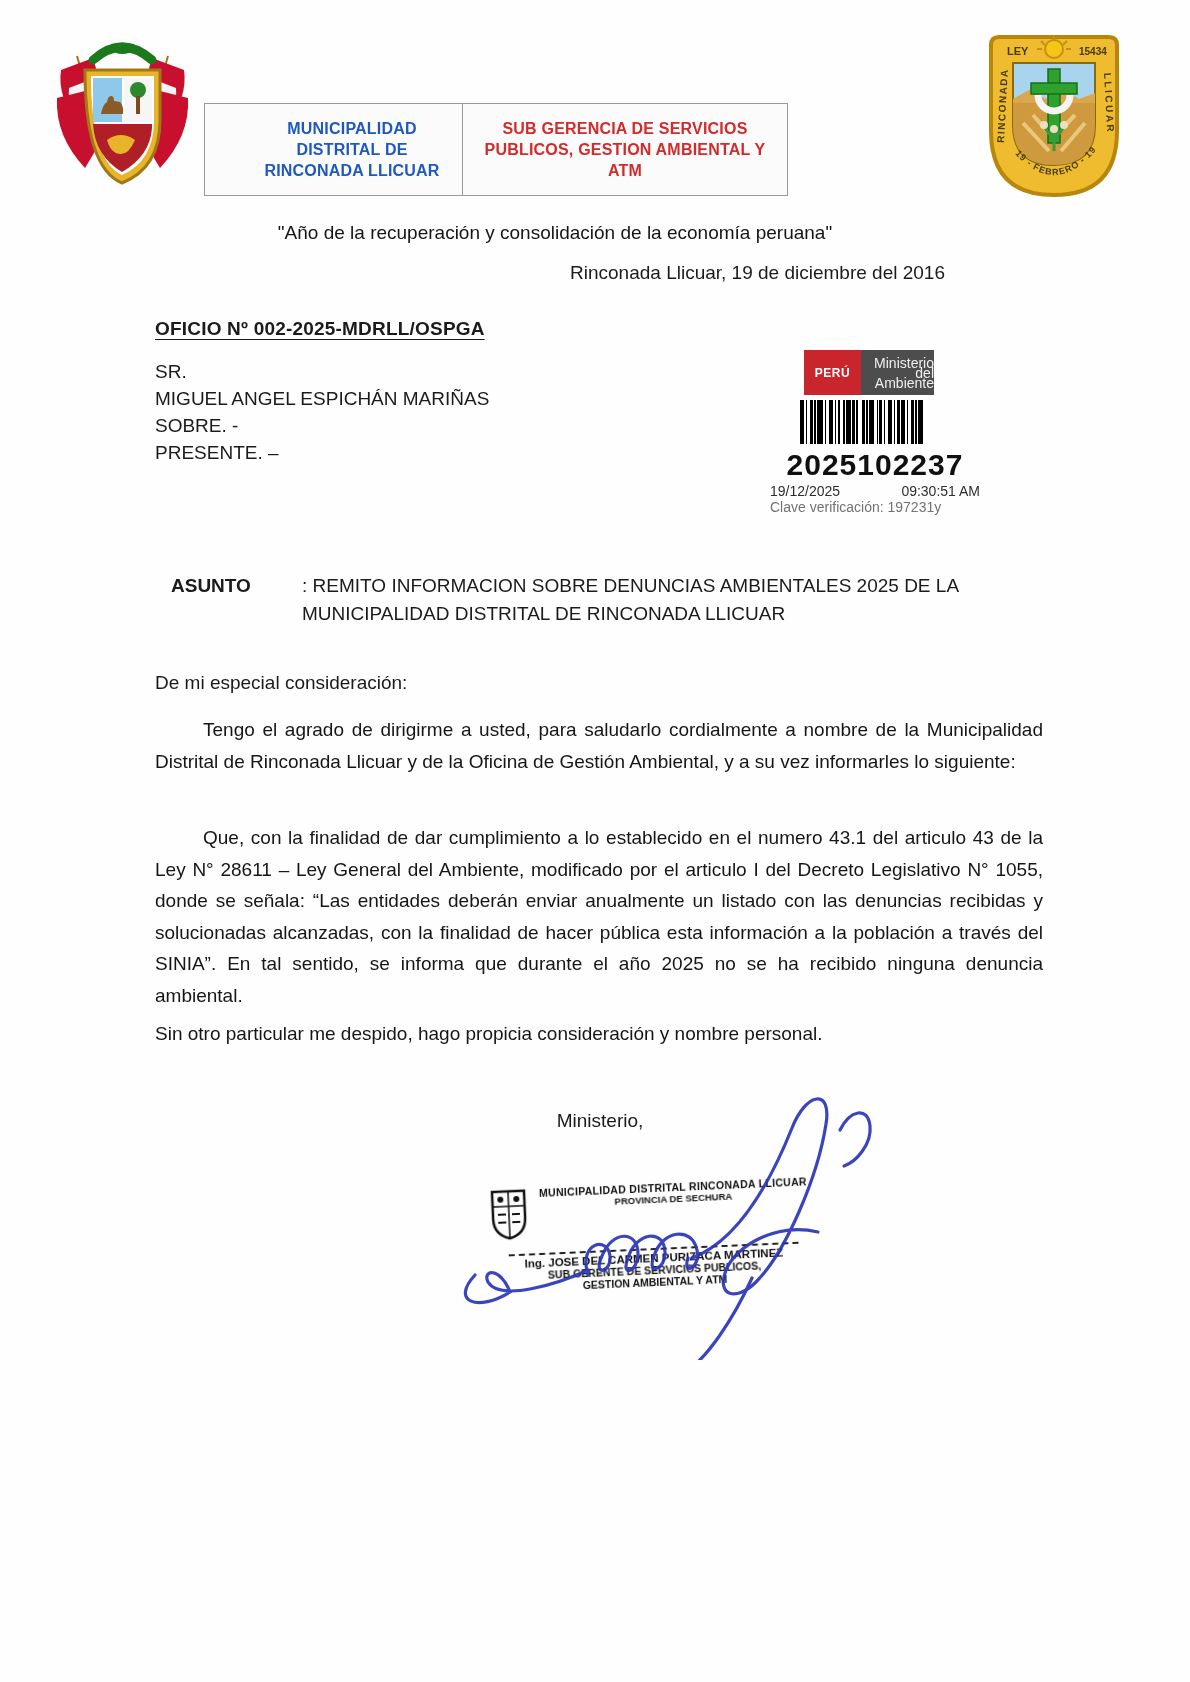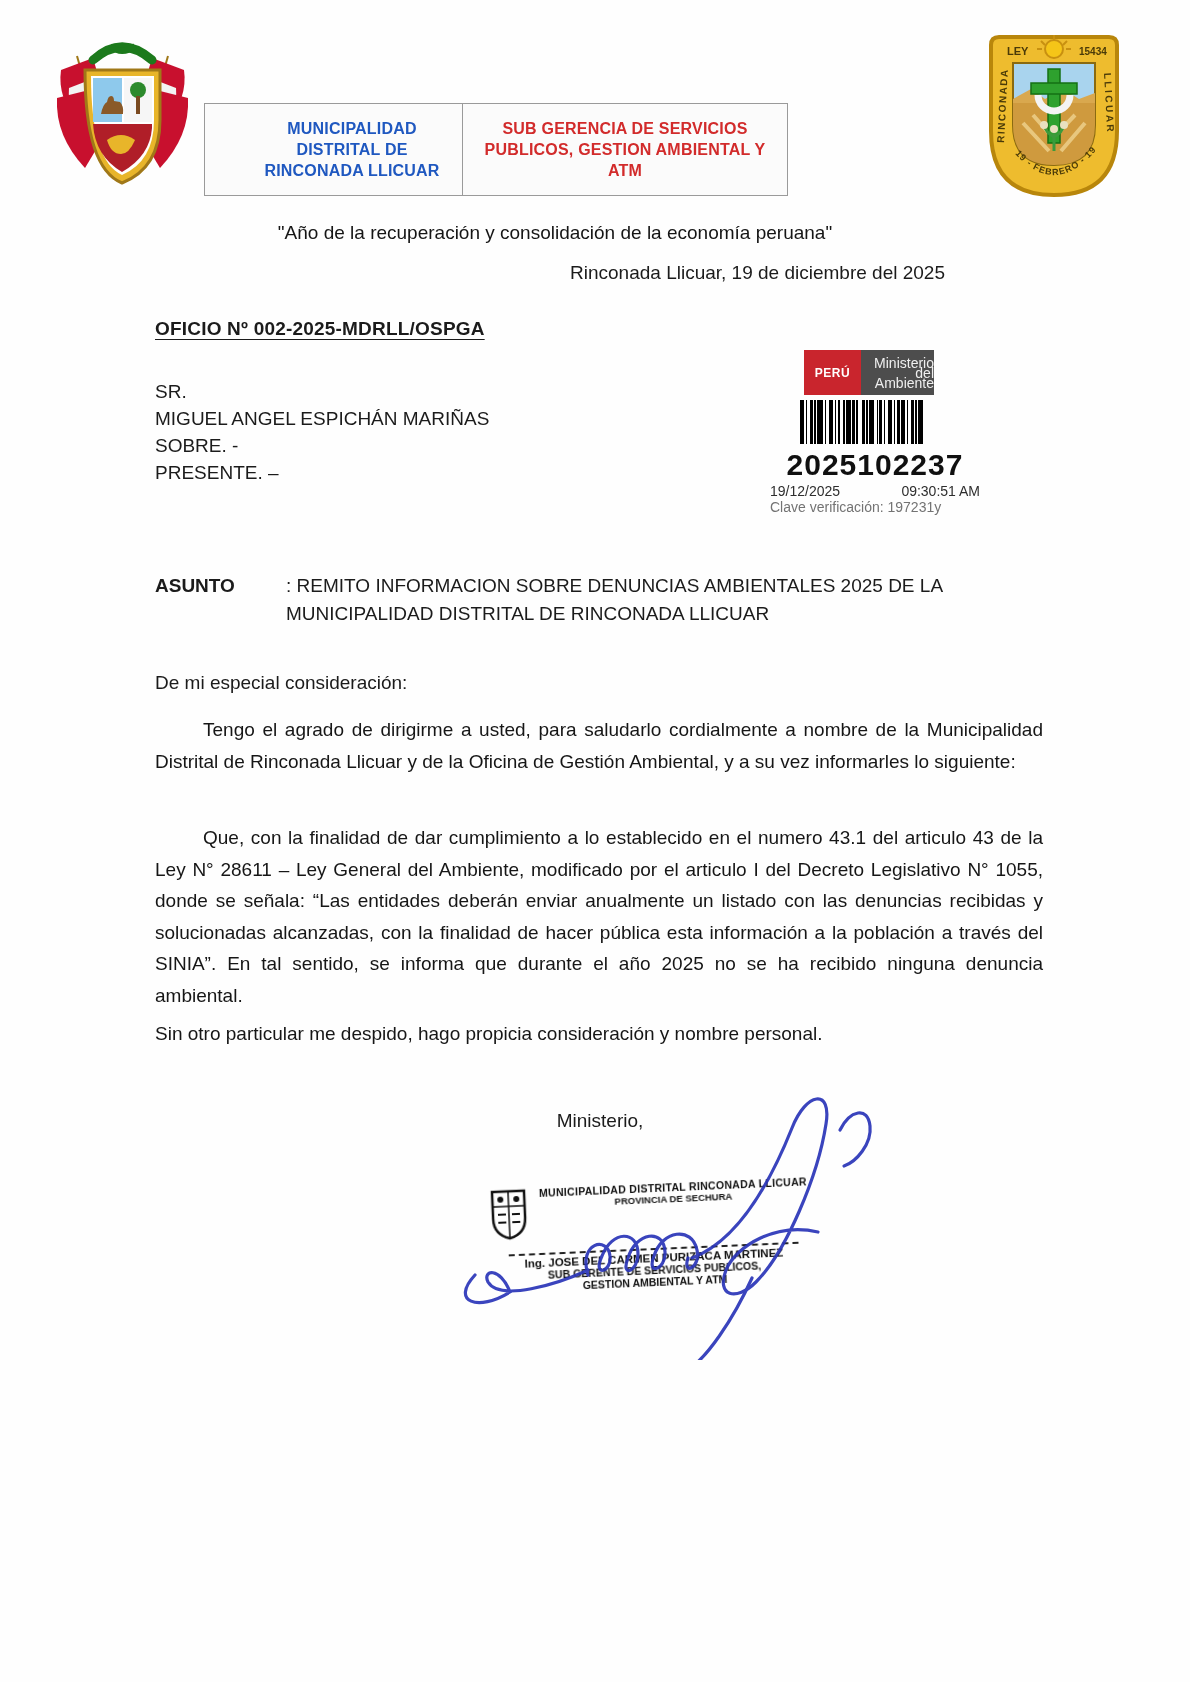--- a/index.html
+++ b/index.html
@@ -28,21 +28,21 @@
   }
   .dateline{
     position:absolute;left:155px;top:262px;width:790px;text-align:right;
     font-size:19px;
   }
   .oficio{
     position:absolute;left:155px;top:318px;font-size:19px;font-weight:bold;
     text-decoration:underline;text-underline-offset:4px;letter-spacing:.2px;
   }
   .addressee{
-    position:absolute;left:155px;top:358px;font-size:19px;line-height:27px;margin-top:20px;
+    position:absolute;left:155px;top:358px;font-size:19px;line-height:27px;
   }
   
   #minam-stamp{position:absolute;left:760px;top:350px;width:230px;}
   .minam-logo{display:flex;width:130px;height:45px;margin-left:44px;}
   .minam-logo .red{
     background:#c9252d;color:#fff;width:57px;display:flex;align-items:center;
     justify-content:center;font-weight:bold;font-size:12px;letter-spacing:.5px;
   }
   .minam-logo .dark{
     background:#4d4d4d;color:#efefef;flex:1;font-size:14px;line-height:10px;
@@ -55,21 +55,21 @@
     margin-top:4px;text-align:center;font-size:30px;font-weight:bold;
     letter-spacing:1px;color:#101010;
   }
   .stamp-datetime{
     margin-top:1px;text-align:center;font-size:14px;color:#2e2e2e;
     display:flex;justify-content:space-between;padding:0 10px;
   }
   .stamp-verif{font-size:14px;color:#737373;padding-left:10px;}
   
   .subject{position:absolute;left:155px;top:572px;display:flex;font-size:19px;line-height:28px;}
-  .subject .lbl{font-weight:bold;width:131px;flex:none;}
+  .subject .lbl{font-weight:bold;width:131px;flex:none;margin-left:16px;}
   .subject .txt{width:660px;}
   
   .salutation{position:absolute;left:155px;top:672px;font-size:19px;}
   .para{
     position:absolute;left:155px;width:888px;font-size:19px;line-height:31.5px;
     text-align:justify;color:#161616;
   }
   #para-1{top:714px;text-indent:48px;}
   #para-2{top:822px;text-indent:48px;}
   #para-3{top:1018px;}
@@ -159,21 +159,21 @@
       <text x="96" y="22" font-size="10">15434</text>
       <text x="21" y="110" font-size="10" letter-spacing="1.5" transform="rotate(-87 21 110)">RINCONADA</text>
       <text x="121" y="40" font-size="10" letter-spacing="2.5" transform="rotate(87 121 40)">LLICUAR</text>
       <text font-size="9" letter-spacing="1">
         <textPath href="#bcurve" startOffset="6">19 - FEBRERO - 1965</textPath>
       </text>
     </g>
   </svg>
 
   <div class="quote">"Año de la recuperación y consolidación de la economía peruana"</div>
-  <div class="dateline">Rinconada Llicuar, 19 de diciembre del 2025</div>
+  <div class="dateline">Rinconada Llicuar, 19 de diciembre del 2016</div>
   <div class="oficio">OFICIO Nº 002-2025-MDRLL/OSPGA</div>
 
   <div class="addressee">
     <div>SR.</div>
     <div>MIGUEL ANGEL ESPICHÁN MARIÑAS</div>
     <div>SOBRE. -</div>
     <div>PRESENTE. –</div>
   </div>
 
   <div id="minam-stamp">

